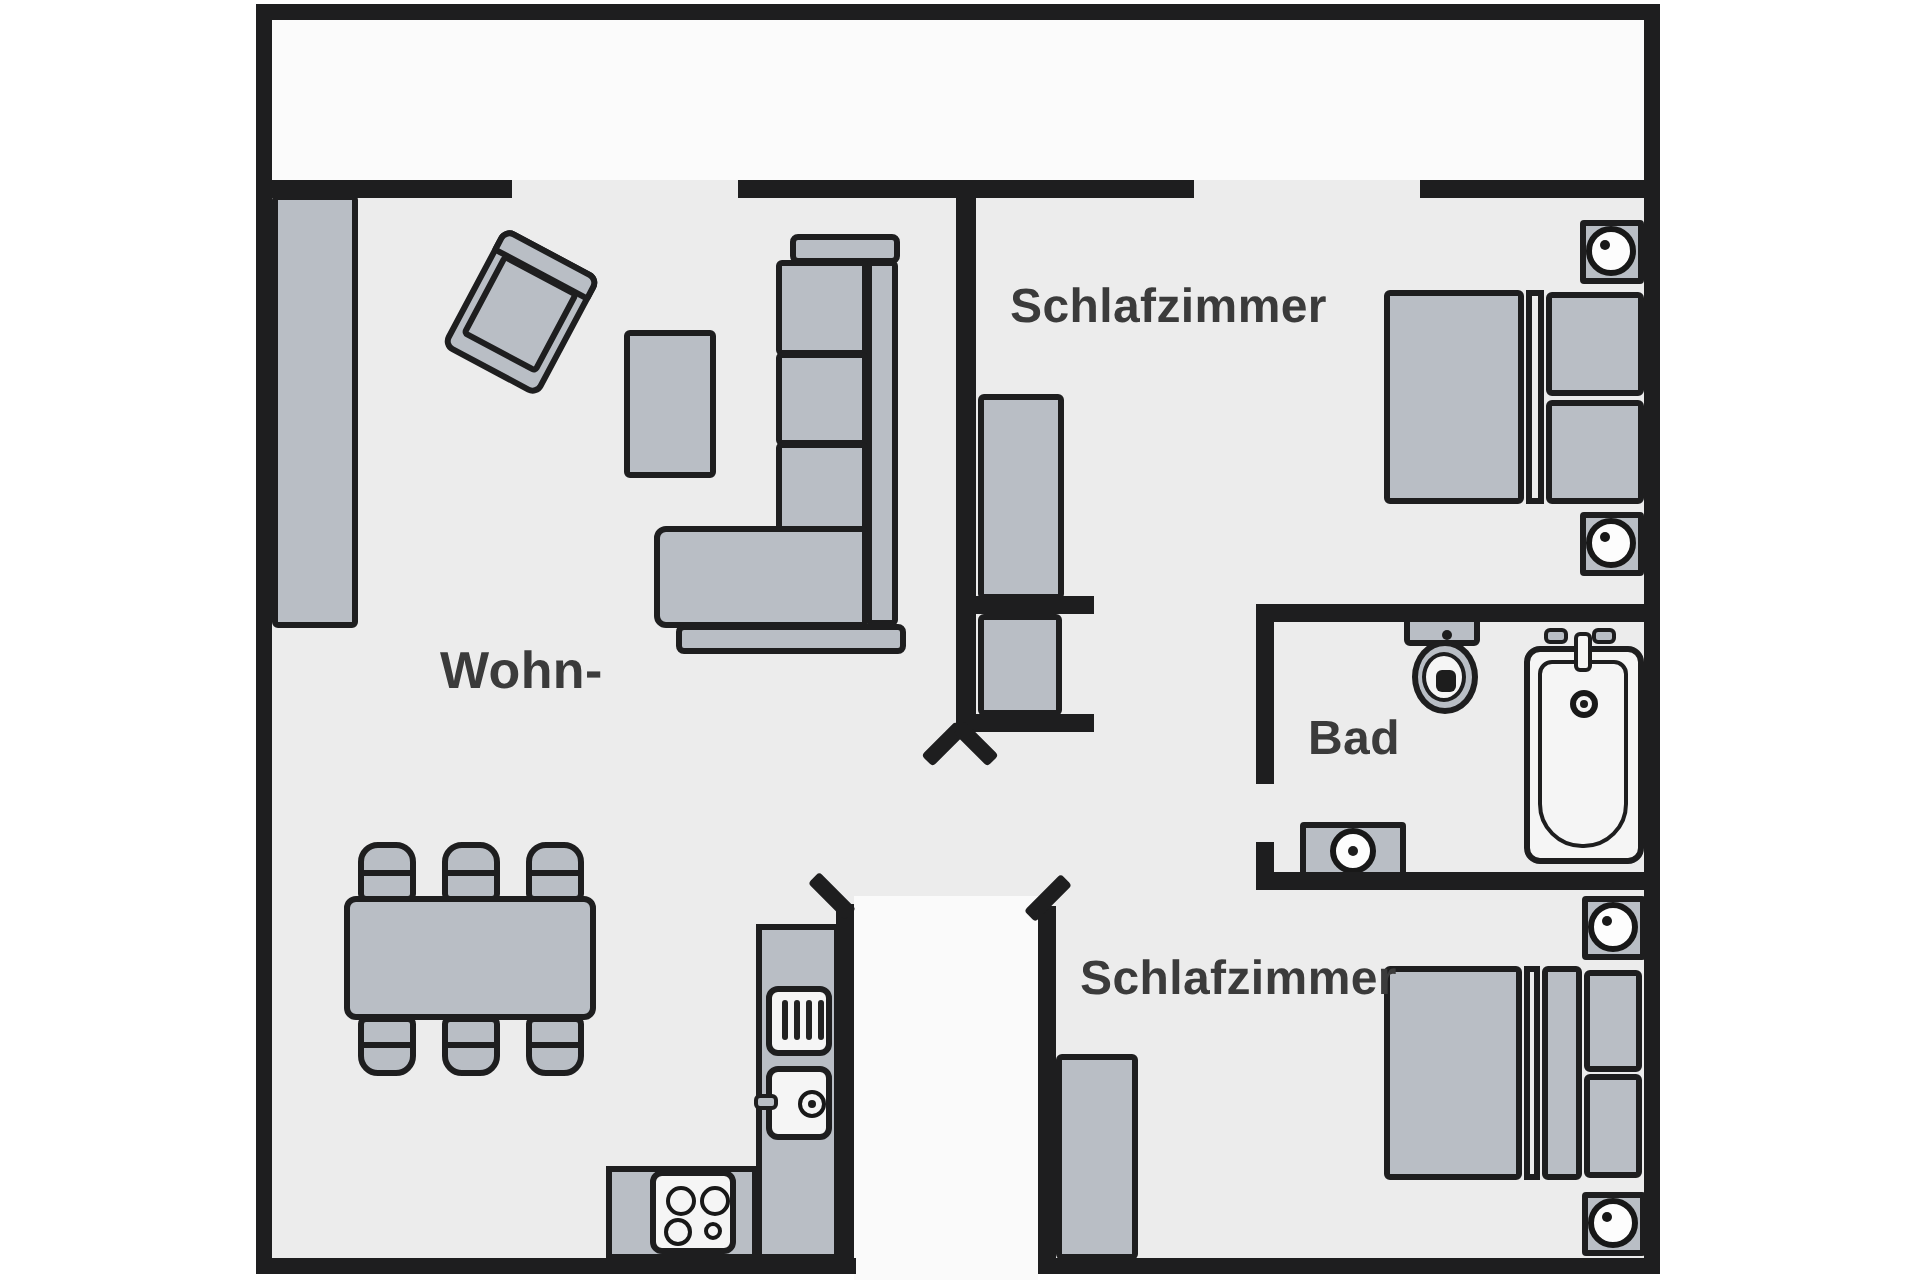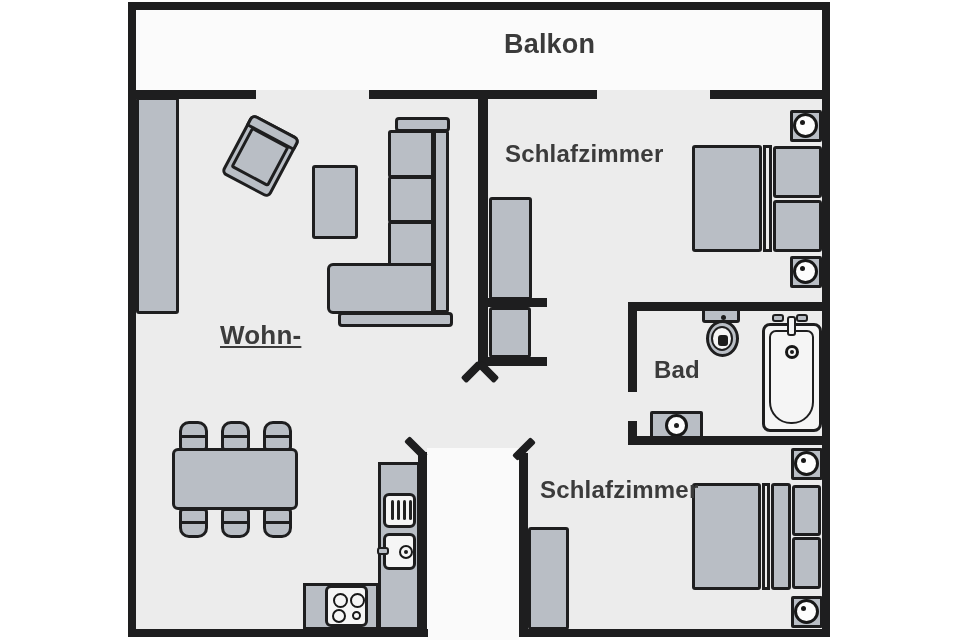--- a/index.html
+++ b/index.html
@@ -148,19 +148,18 @@
   <div class="wall" style="left:628px;top:302px;width:198px;height:9px;"></div>
   <div class="wall" style="left:628px;top:302px;width:9px;height:90px;"></div>
   <div class="wall" style="left:628px;top:421px;width:9px;height:24px;"></div>
   <div class="wall" style="left:628px;top:436px;width:198px;height:9px;"></div>
 
   <div class="wall" style="left:418px;top:452px;width:9px;height:185px;"></div>
   <div class="leaf" style="left:412px;top:435px;width:8px;height:26px;transform:rotate(-45deg);"></div>
   <div class="wall" style="left:519px;top:453px;width:9px;height:184px;"></div>
   <div class="leaf" style="left:520px;top:436px;width:8px;height:26px;transform:rotate(45deg);"></div>
 
-  <div class="lbl" style="left:504px;top:29px;font-size:27px;">Balkon</div>
   <div class="lbl" style="left:505px;top:140px;font-size:24px;">Schlafzimmer</div>
-  <div class="lbl" style="left:220px;top:320px;font-size:26px;text-decoration:underline;">Wohn-</div>
+  <div class="lbl" style="left:220px;top:320px;font-size:26px;">Wohn-</div>
   <div class="lbl" style="left:654px;top:356px;font-size:24px;">Bad</div>
   <div class="lbl" style="left:540px;top:476px;font-size:24px;">Schlafzimmer</div>
 
 </div>
 
 </body></html>

